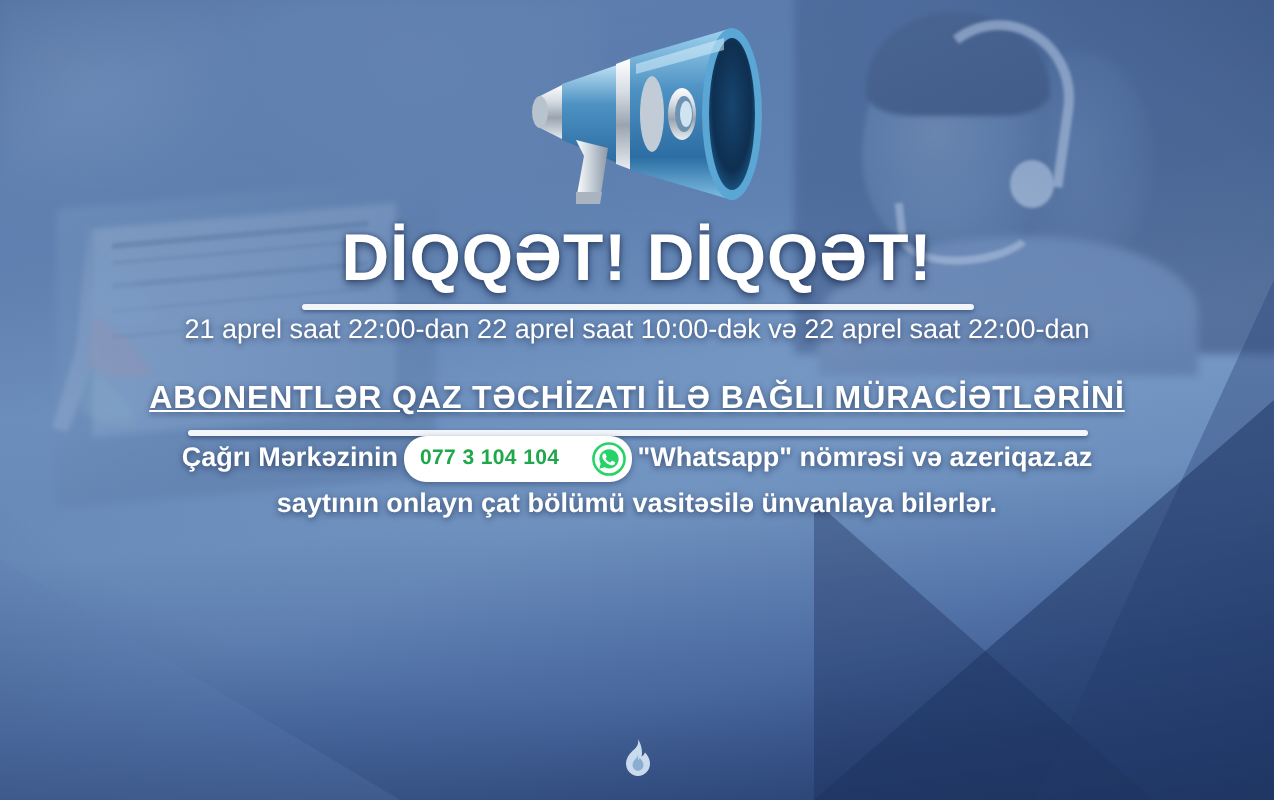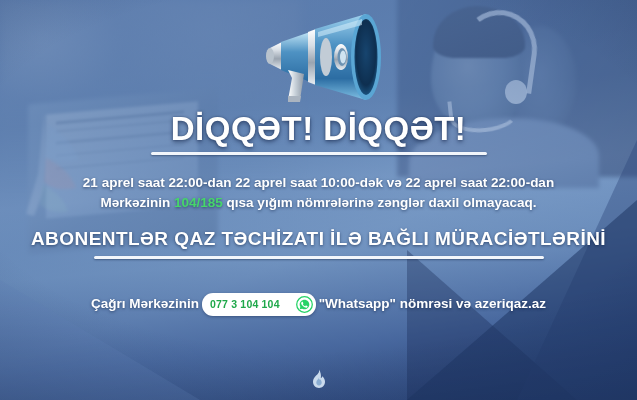--- a/index.html
+++ b/index.html
@@ -160,38 +160,38 @@
   .rule{
     margin-top:7px;
     height:3px;border-radius:2px;
     background:#f2f6fb;
     box-shadow:0 1px 2px rgba(14,30,64,.45);
   }
   .rule-title{width:336px;}
   .rule-sub{width:450px;margin-top:6px;}
 
   .body-text{
-    margin-top:18px;
     width:604px;
-    font-size:13.5px;font-weight:bold;
+    font-size:13.5px;font-weight:normal;
     line-height:19.5px;
     color:#ffffff;
     text-shadow:0 1px 3px rgba(14,30,64,.6);
   }
   .hl-green{color:#46d66a;}
 
   .subtitle{
     margin-top:16px;
-    font-size:19px;font-weight:bold;letter-spacing:.45px;
+    font-size:16px;font-weight:bold;letter-spacing:.45px;
     color:#ffffff;
     text-shadow:0 1px 3px rgba(14,30,64,.6);
+    text-decoration:underline;
   }
 
   .contact{
-    margin-top:34px;
+    margin-top:0;
     width:580px;
     font-size:13.5px;font-weight:bold;line-height:21px;
     color:#ffffff;
     text-shadow:0 1px 3px rgba(14,30,64,.6);
     text-align:center;
   }
   .wa-badge{
     display:inline-flex;align-items:center;gap:16px;
     background:#ffffff;
     border-radius:11px;
@@ -303,39 +303,37 @@
     <path d="M70 24 L114 11 L114 17 L70 29 Z" fill="#d6eefb" opacity=".55"></path>
   </svg>
 
   <div class="content">
 
     <div class="title">DİQQƏT! DİQQƏT!</div>
     <div class="rule rule-title"></div>
 
     <div class="body-text">
       <div>21 aprel saat 22:00-dan 22 aprel saat 10:00-dək və 22 aprel saat 22:00-dan</div>
-      <div>
-        <span>Mərkəzinin </span><span class="hl-green">104/185</span><span> qısa yığım nömrələrinə zənglər daxil olmayacaq.</span>
-      </div>
     </div>
 
     <div class="subtitle">ABONENTLƏR QAZ TƏCHİZATI İLƏ BAĞLI MÜRACİƏTLƏRİNİ</div>
     <div class="rule rule-sub"></div>
 
     <div class="contact">
       <div>
         <span>Çağrı Mərkəzinin</span><span class="wa-badge">
             <span class="wa-number">077 3 104 104</span>
             <svg class="wa-icon" width="17" height="17" viewBox="0 0 24 24">
               <circle cx="12" cy="12" r="11" fill="#ffffff" stroke="#25D366" stroke-width="1.8"></circle>
               <path d="M12 5.2c-3.75 0-6.8 3.02-6.8 6.74 0 1.19.32 2.35.92 3.37L5.2 18.8l3.6-.93a6.84 6.84 0 0 0 3.2.8c3.75 0 6.8-3.02 6.8-6.73 0-3.72-3.05-6.74-6.8-6.74z" fill="#25D366"></path>
               <path d="M9.6 8.5c-.17-.38-.35-.39-.51-.4h-.43c-.15 0-.39.06-.6.27-.2.22-.78.76-.78 1.85s.8 2.15.91 2.3c.11.14 1.55 2.46 3.82 3.35 1.89.74 2.27.59 2.68.55.41-.04 1.33-.54 1.52-1.06.19-.52.19-.97.13-1.06-.05-.09-.2-.15-.42-.26-.22-.11-1.33-.65-1.53-.73-.21-.07-.36-.11-.51.11-.15.22-.58.73-.71.88-.13.15-.26.17-.48.06-.22-.11-.94-.34-1.79-1.1-.66-.58-1.11-1.3-1.24-1.52-.13-.22-.01-.34.1-.45.1-.1.22-.26.33-.38.11-.13.14-.22.22-.37.07-.15.04-.28-.02-.39-.05-.11-.48-1.2-.69-1.64z" fill="#ffffff"></path>
             </svg>
           </span><span>"Whatsapp" nömrəsi və azeriqaz.az</span>
       </div>
+      <div>saytının onlayn çat bölümü vasitəsilə ünvanlaya bilərlər.</div>
     </div>
 
   </div>
 
   <svg class="flame-logo" viewBox="0 0 20 24">
     <path d="M10 1.5c.6 3.2-1.2 4.4-2.9 6.1C5.2 9.5 4 11.4 4 13.8 4 17.3 6.7 20 10 20s6-2.7 6-6.2c0-2.3-1.1-4-2.5-5.5-.4 1-1 1.6-1.7 2 .6-3.1-.2-6.2-1.8-8.8z" fill="#d7e6f5" opacity=".92"></path>
     <path d="M10 8.5c.3 1.7-.7 2.3-1.5 3.2-.7.8-1.2 1.7-1.2 2.8 0 1.6 1.2 2.9 2.7 2.9s2.7-1.3 2.7-2.9c0-1.5-1-2.6-1.8-3.5-.3.5-.6.8-1 1 .3-1.3.2-2.4.1-3.5z" fill="#7fa5cd" opacity=".85"></path>
   </svg>
 
 </div>

